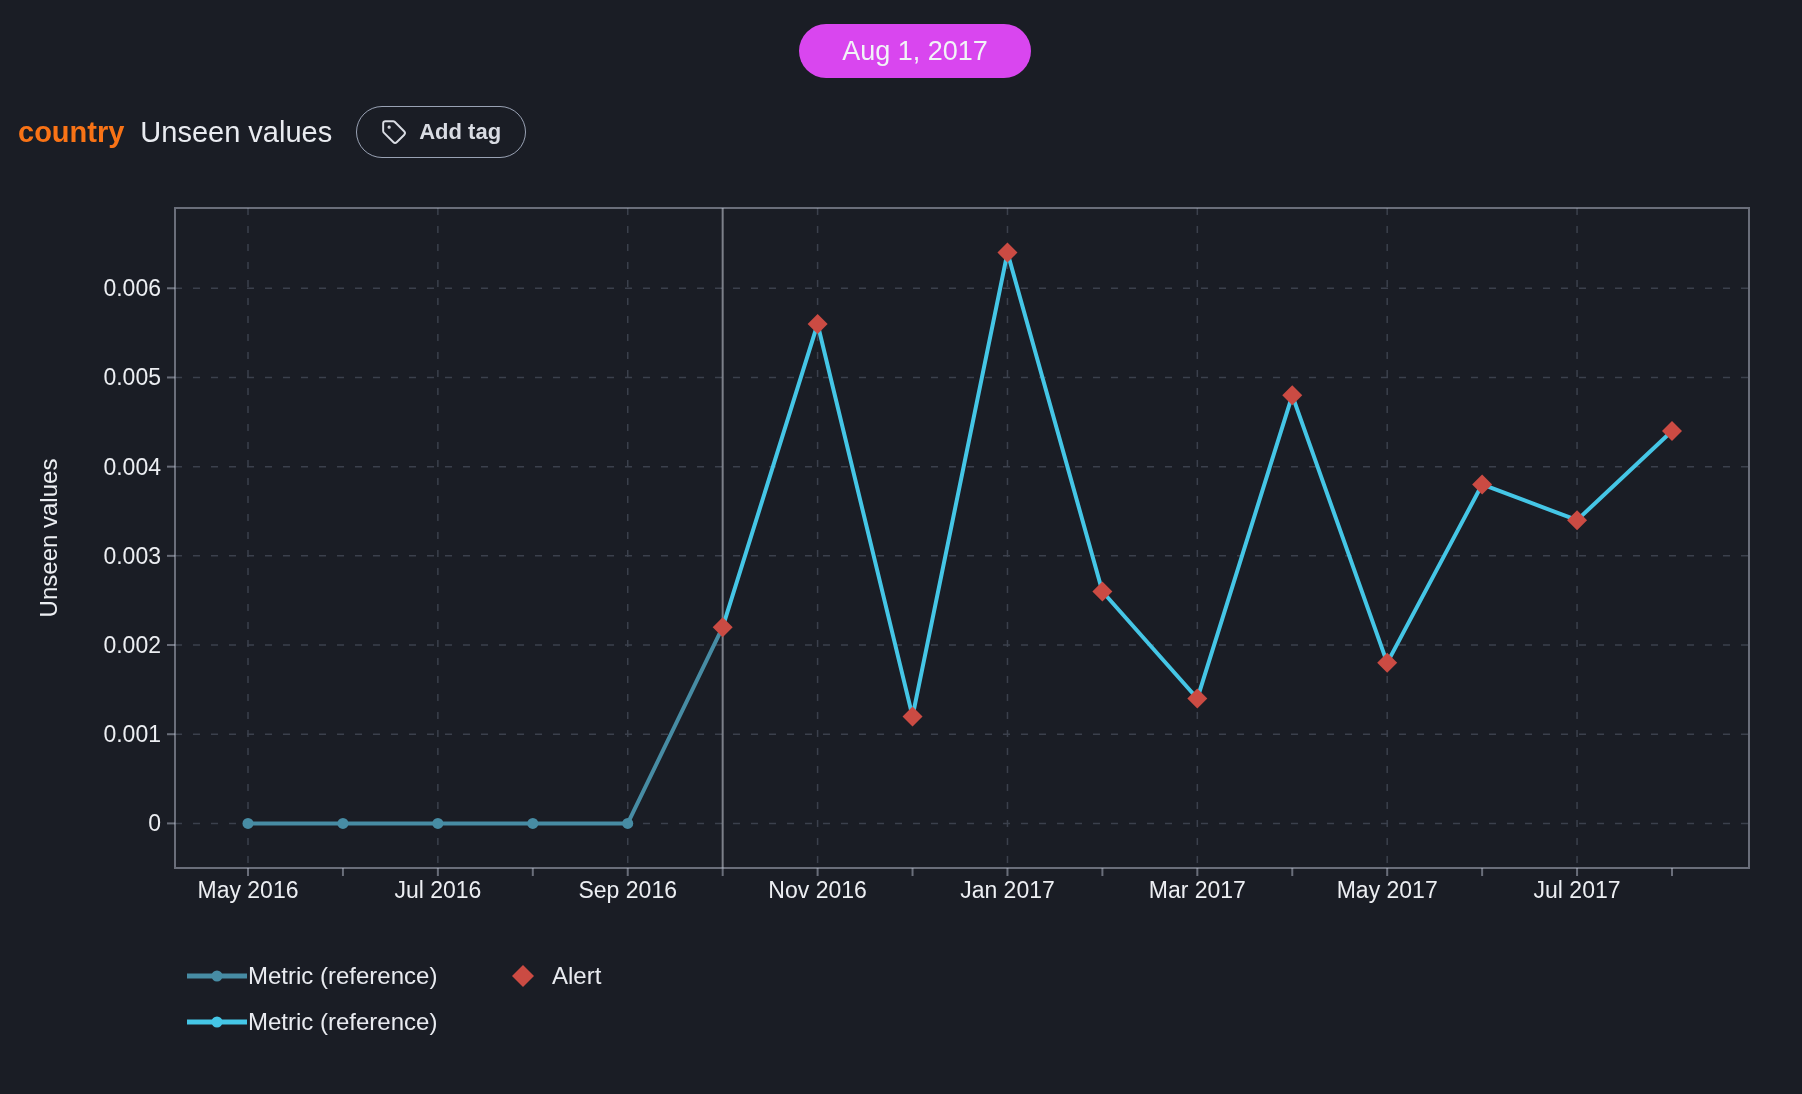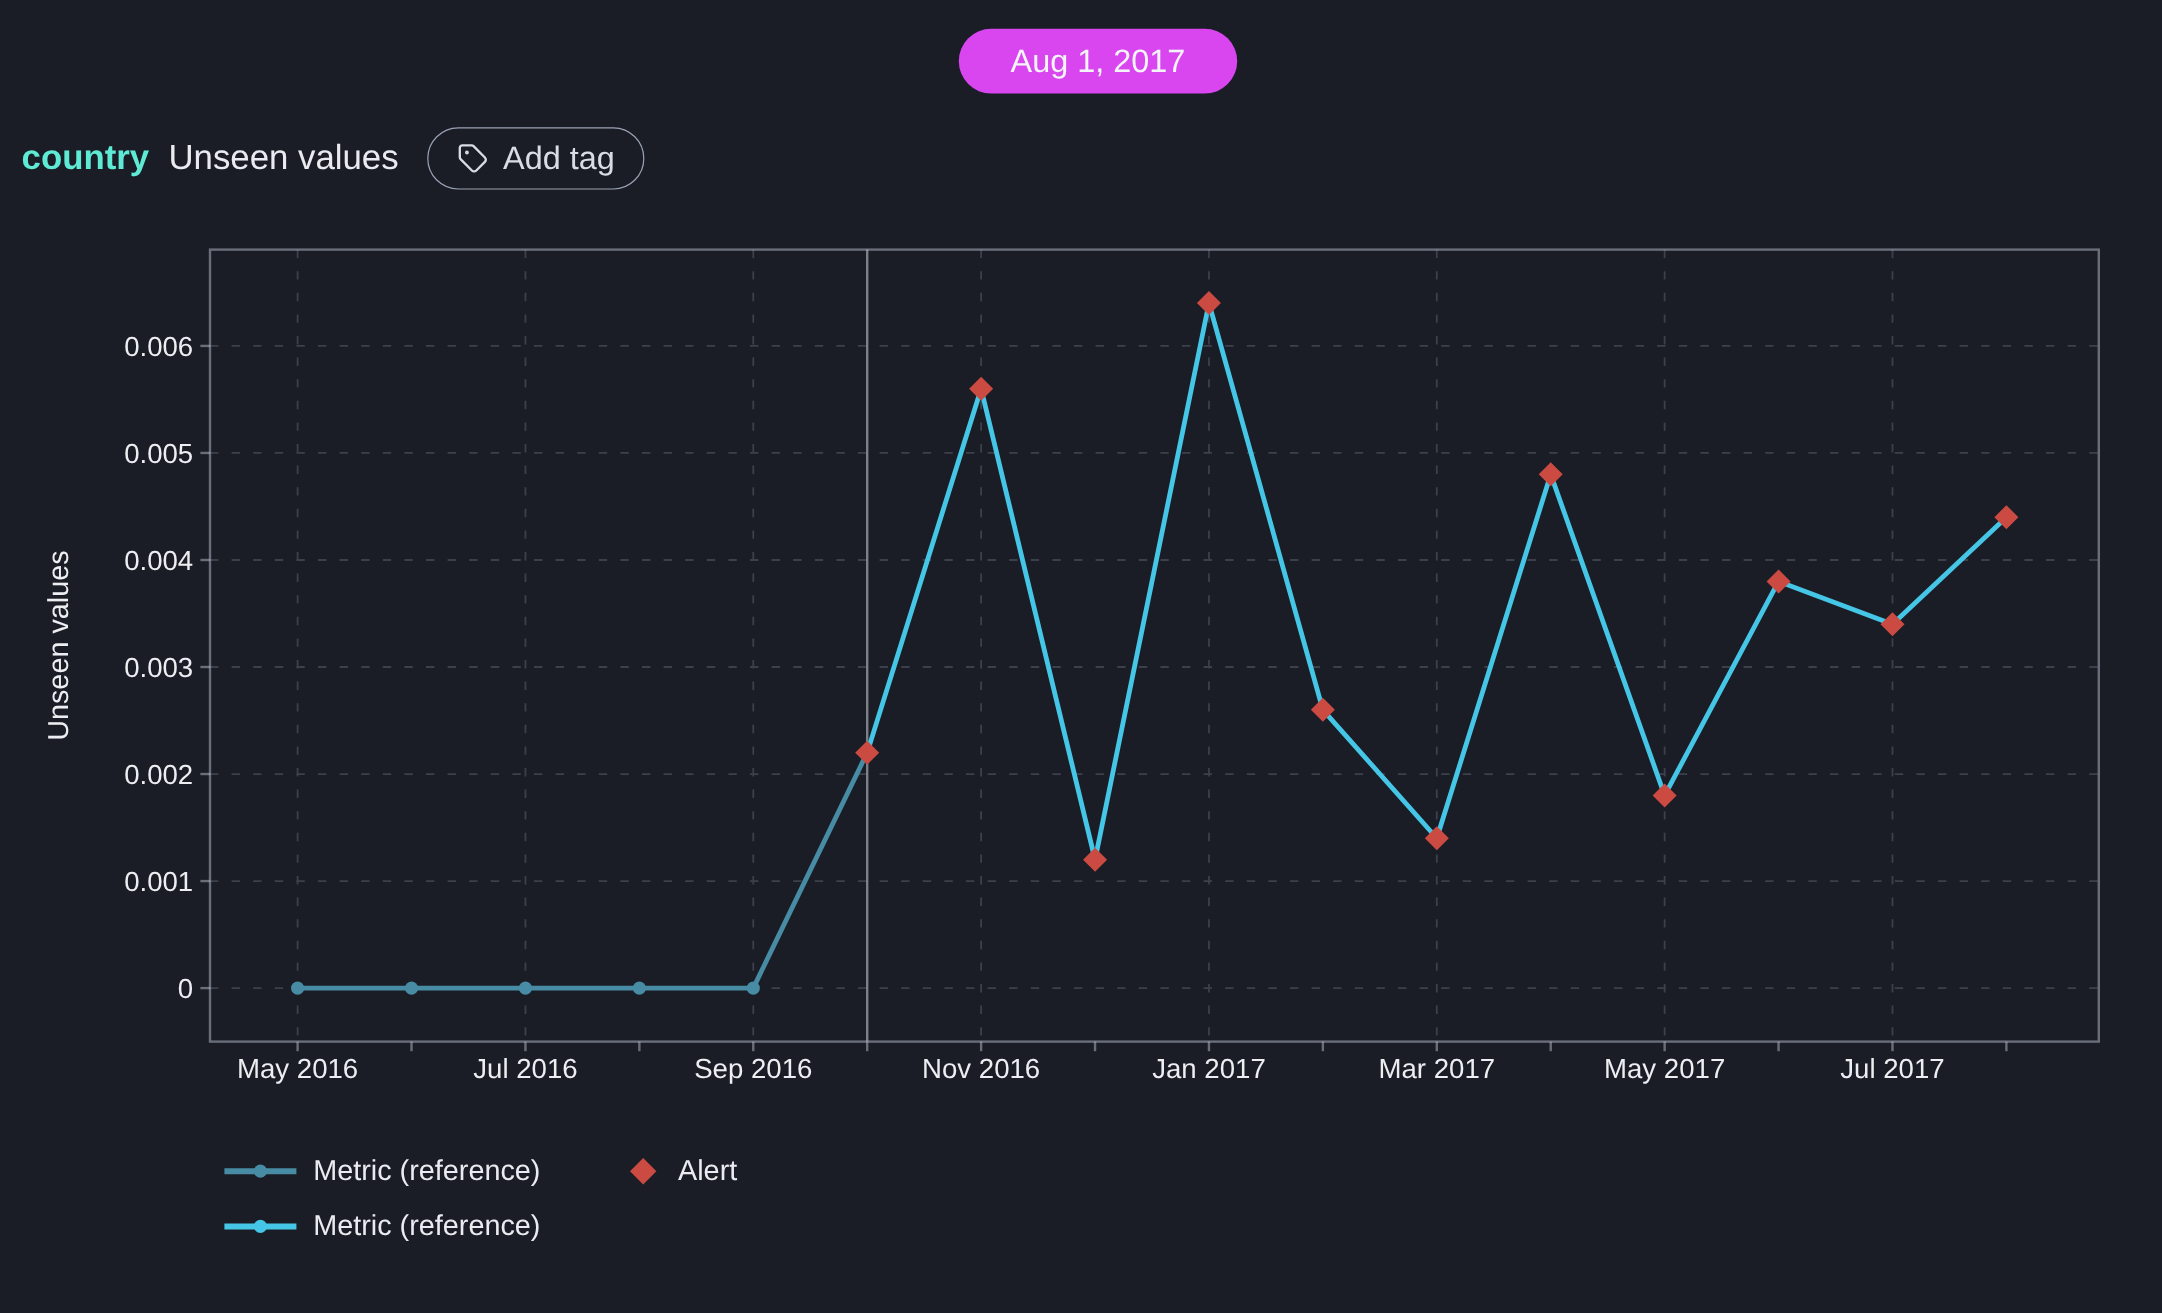--- a/index.html
+++ b/index.html
@@ -20,41 +20,41 @@
     background:#3E4755;border-radius:27px;
     text-align:center;font-size:27px;color:#F2F4F7;
     padding:0 26px;box-sizing:border-box;
   }
 
   
   .header{
     position:absolute;left:18px;top:104px;height:56px;
     display:flex;align-items:center;gap:16px;
   }
-  .col-name{font-size:29px;font-weight:700;color:#5eead4;}
+  .col-name{font-size:29px;font-weight:700;color:#f97316;}
   .metric-name{font-size:29px;font-weight:400;color:#E9EBF0;}
   .add-tag-btn{
     display:flex;align-items:center;gap:12px;
     height:52px;padding:0 24px;margin-left:8px;
     border:1.5px solid #99A2B4;border-radius:26px;
     background:transparent;color:#D9DCE3;
-    font-size:27px;font-weight:400;
+    font-size:22px;font-weight:700;
     font-family:"Liberation Sans", sans-serif;
     cursor:pointer;
   }
   .add-tag-btn svg{display:block;}
 
   
   .chart-svg{position:absolute;left:0;top:0;}
 
   
   .legend{position:absolute;left:186px;top:963px;display:flex;flex-direction:column;gap:20px;}
   .legend-row{display:flex;align-items:center;height:26px;}
   .legend-swatch{width:62px;display:flex;align-items:center;justify-content:center;}
-  .legend-label{font-size:24px;color:#E9EBF0;margin-left:13px;}
+  .legend-label{font-size:24px;color:#E9EBF0;}
   .legend-label.fixedw{width:250px;}
   .legend-alert{display:flex;align-items:center;margin-left:12px;}
 </style>
 </head>
 <body style="background: rgb(26, 29, 37);">
 
 <div class="stage">
 
   <div class="date-pill" style="background: #d946ef;">Aug 1, 2017</div>
 

